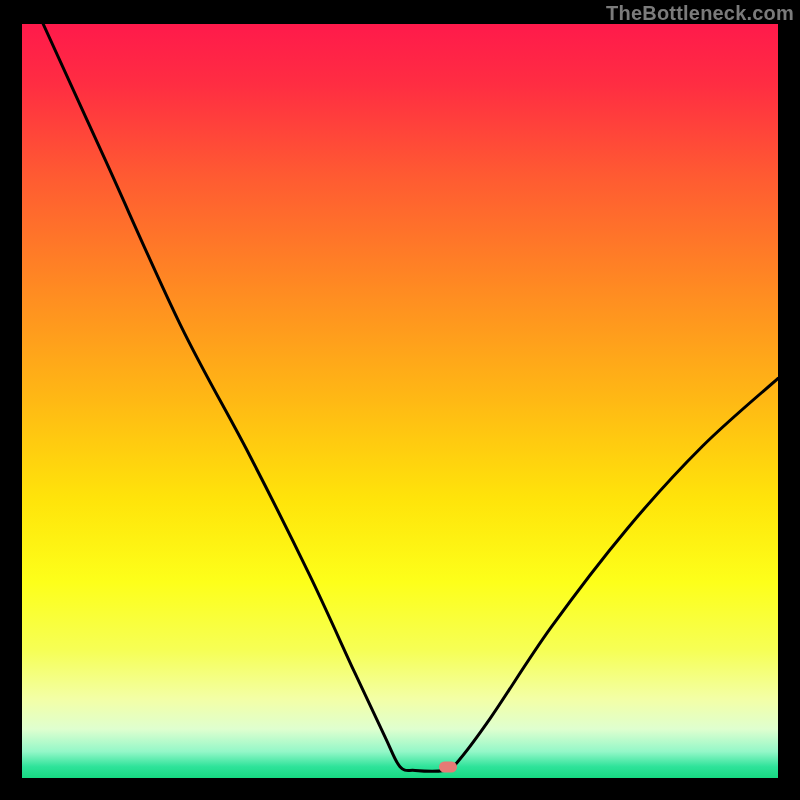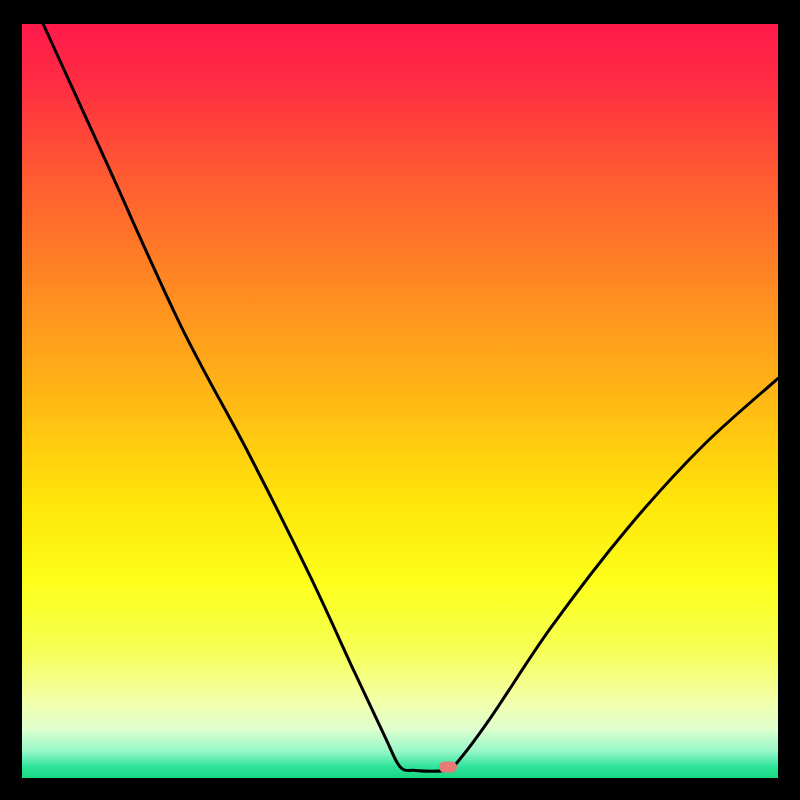--- a/index.html
+++ b/index.html
@@ -82,13 +82,14 @@
             <stop offset="100%" stop-color="#17d982"></stop>
           </linearGradient>
       </defs>
       <rect x="0" y="0" width="100" height="100" fill="url(#bg)"></rect>
     </svg>
     <svg class="curve" viewBox="0 0 100 100" preserveAspectRatio="none">
       <path id="curve-path" d="M 2.8 0 C 4.166666666666666 3 7.966666666666667 11.333333333333332 11 18 C 14.033333333333333 24.666666666666668 17.833333333333332 33.5 21 40 C 24.166666666666668 46.5 27.166666666666668 51.5 30 57 C 32.833333333333336 62.5 35.666666666666664 68.16666666666667 38 73 C 40.333333333333336 77.83333333333333 42.333333333333336 82.41666666666667 44 86 C 45.666666666666664 89.58333333333333 47 92.41666666666667 48 94.5 C 49 96.58333333333333 49.333333333333336 97.75 50 98.5 C 50.666666666666664 99.25 51.03333333333333 98.91666666666667 52 99 C 52.96666666666667 99.08333333333333 54.88333333333333 99.16666666666667 55.8 99 C 56.71666666666666 98.83333333333333 56.46666666666666 99.16666666666667 57.49999999999999 98 C 58.533333333333324 96.83333333333333 59.916666666666664 95 62 92 C 64.08333333333333 89 67 84.16666666666667 70 80 C 73 75.83333333333333 76.66666666666667 71 80 67 C 83.33333333333333 63 86.66666666666667 59.333333333333336 90 56 C 93.33333333333333 52.666666666666664 98.33333333333333 48.5 100 47" fill="none" stroke="#000000" stroke-width="3" stroke-linecap="round" stroke-linejoin="round" vector-effect="non-scaling-stroke"></path>
     </svg>
     <div class="marker" id="marker" style="left: 425.628px; top: 742.69px; background: rgb(231, 122, 117);"></div>
   </div>
+  <div class="watermark">TheBottleneck.com</div>
 </div>
 
 </body></html>

